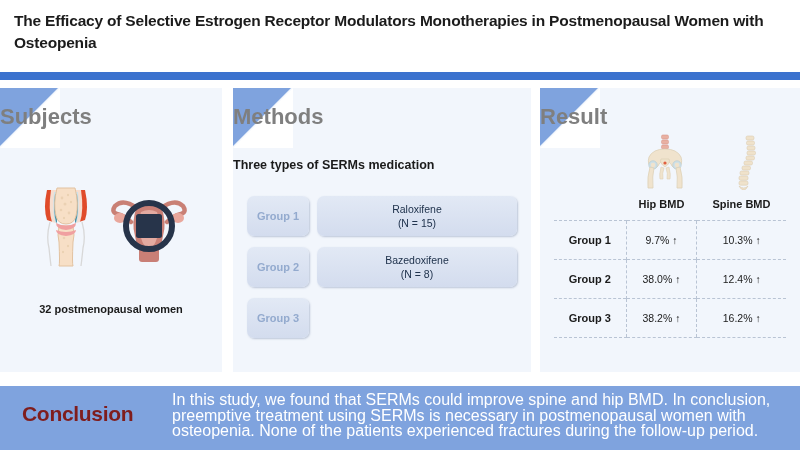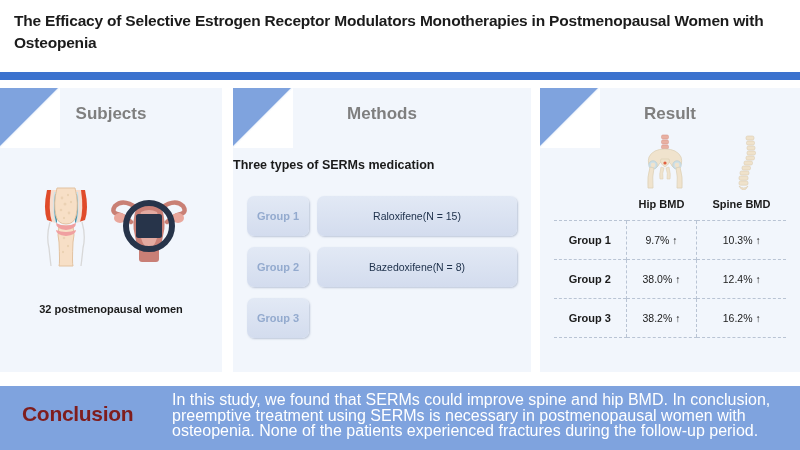--- a/index.html
+++ b/index.html
@@ -42,21 +42,21 @@
     transform:translate(-1px,0) rotate(180deg);
     display:none;
   }
   .panel-corner-notch{
     position:absolute;left:0;top:0;width:0;height:0;
     border-bottom:60px solid #ffffff;
     border-left:60px solid transparent;
   }
   .panel-title{
     position:absolute;left:0;top:16px;width:100%;
-    text-align:center;font-size:17px;font-weight:bold;
+    text-align:left;font-size:22px;font-weight:bold;
     color:#7f7f7f;
   }
 
   #panel-subjects{left:0px;width:222px;}
   #panel-methods{left:233px;width:298px;}
   #panel-result {left:540px;width:260px;}
 
   
   .subject-figs{
     position:absolute;left:0;top:98px;width:100%;
@@ -80,21 +80,21 @@
     width:62px;min-height:40px;border-radius:7px;
     background:linear-gradient(180deg,#e2e9f5 0%,#d3dcee 100%);
     box-shadow:1px 1px 2px rgba(90,110,150,.35);
     display:flex;align-items:center;justify-content:center;
     font-size:11px;font-weight:bold;color:#93aace;
   }
   .drug{
     flex:1;min-height:40px;border-radius:7px;
     background:linear-gradient(180deg,#e2e9f5 0%,#d3dcee 100%);
     box-shadow:1px 1px 2px rgba(90,110,150,.35);
-    display:flex;flex-direction:row;align-items:center;justify-content:center;
+    display:flex;flex-direction:column;align-items:center;justify-content:center;
     font-size:10.5px;color:#20334d;line-height:14px;
   }
 
   
   .res-icons{
     position:absolute;left:14px;top:46px;width:232px;
     display:flex;
   }
   .res-icon-cell{flex:1;display:flex;justify-content:center;align-items:flex-end;height:56px;}
   .res-table{

